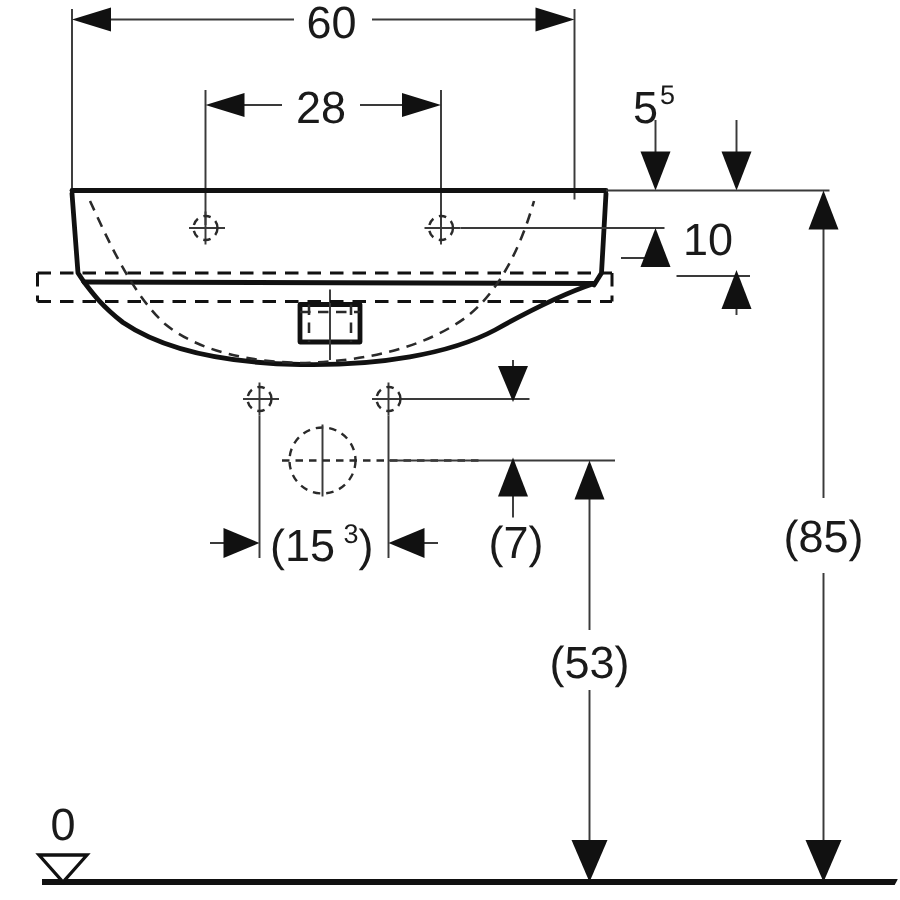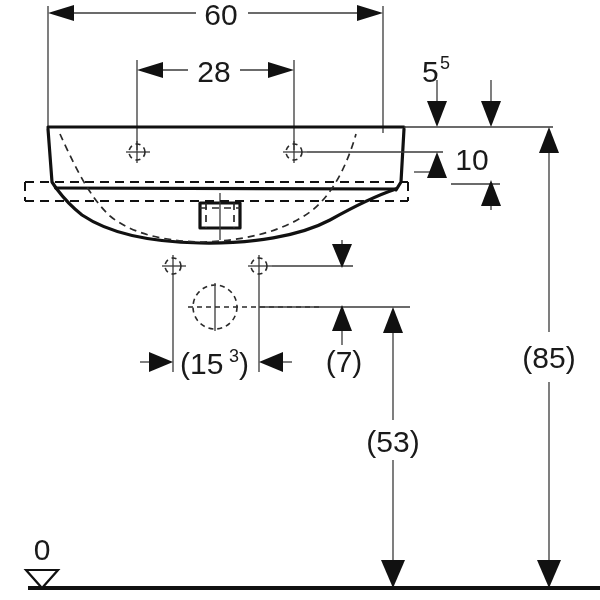--- a/index.html
+++ b/index.html
@@ -9,20 +9,21 @@
   }
   body {
     font-family: "Liberation Sans", sans-serif;
   }
   #drawing-root {
     position: relative;
     width: 600px;
     height: 600px;
     background: #ffffff;
     overflow: hidden;
+    border-radius: 22px;
   }
   #drawing-svg {
     position: absolute;
     top: 0;
     left: 0;
     width: 600px;
     height: 600px;
   }
   .dim-text {
     font-family: "Liberation Sans", sans-serif;

